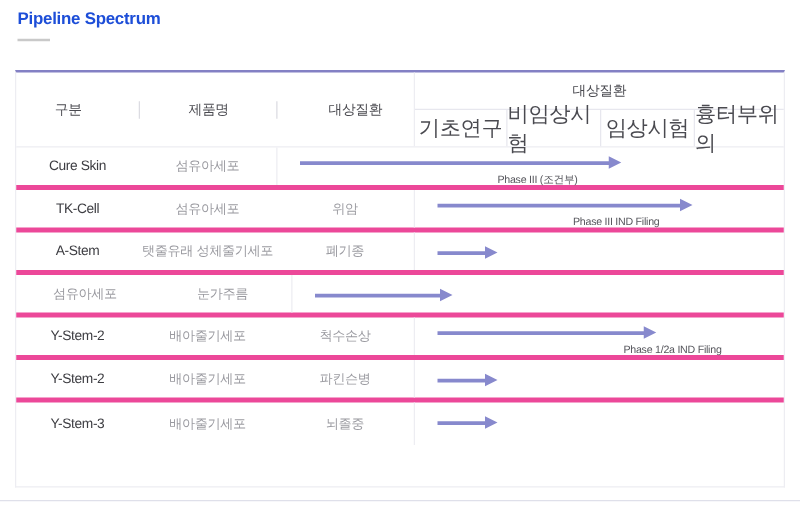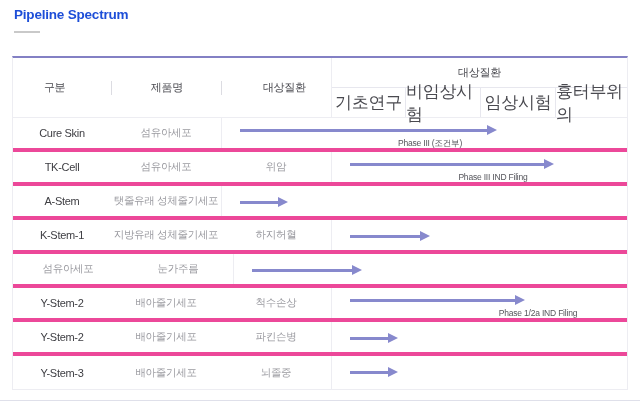--- a/index.html
+++ b/index.html
@@ -136,41 +136,30 @@
         <div class="arrow-shaft"></div>
         <div class="arrow-head"></div>
       </div>
       <div class="phase-label" style="display: block; left: 161px;">Phase III IND Filing</div>
     </div>
   </div>
 
   <div class="trow">
     <div class="cell cat">A-Stem</div>
     <div class="cell prod">탯줄유래 성체줄기세포</div>
+    <div class="cell dis">폐기종</div>
     <div class="cell stage">
       <div class="arrow" style="left: 18px; width: 48px; top: 11px;">
         <div class="arrow-shaft"></div>
         <div class="arrow-head"></div>
       </div>
 
     </div>
   </div>
 
-  <div class="trow">
-    <div class="cell cat">K-Stem-1</div>
-    <div class="cell prod">지방유래 성체줄기세포</div>
-    <div class="cell dis">하지허혈</div>
-    <div class="cell stage">
-      <div class="arrow" style="left: 18px; width: 80px; top: 11px;">
-        <div class="arrow-shaft"></div>
-        <div class="arrow-head"></div>
-      </div>
-
-    </div>
-  </div>
 
   <div class="trow">
     <div class="cell prod">섬유아세포</div>
     <div class="cell dis">눈가주름</div>
     <div class="cell stage">
       <div class="arrow" style="left: 18px; width: 110px; top: 11px;">
         <div class="arrow-shaft"></div>
         <div class="arrow-head"></div>
       </div>
 

